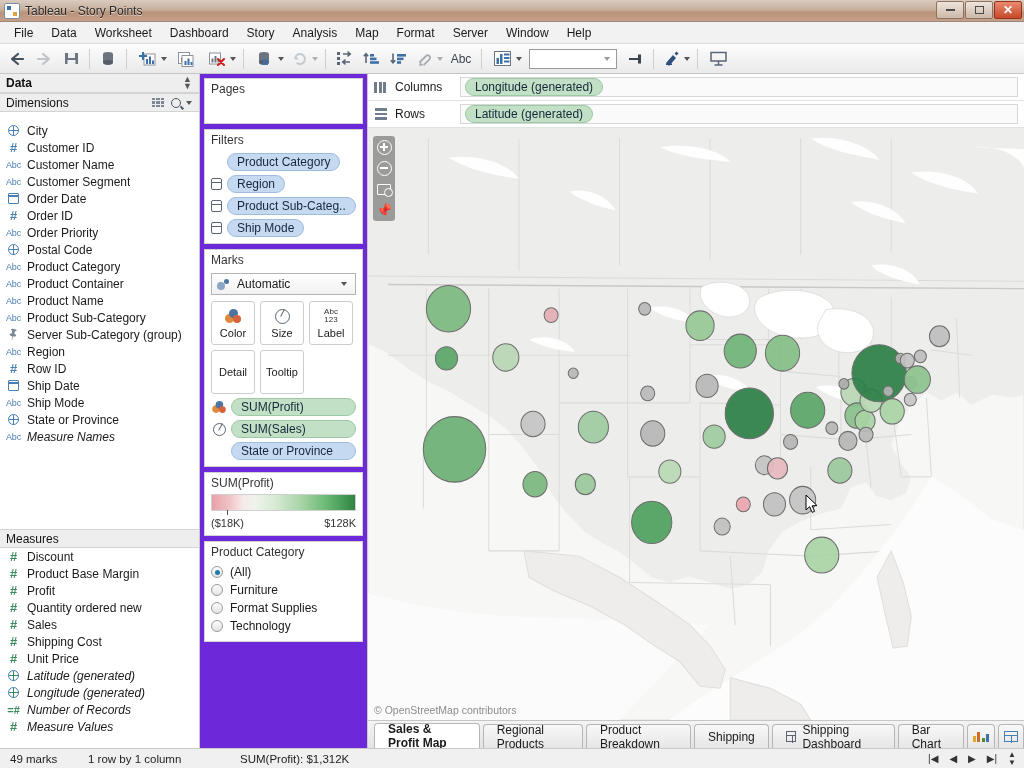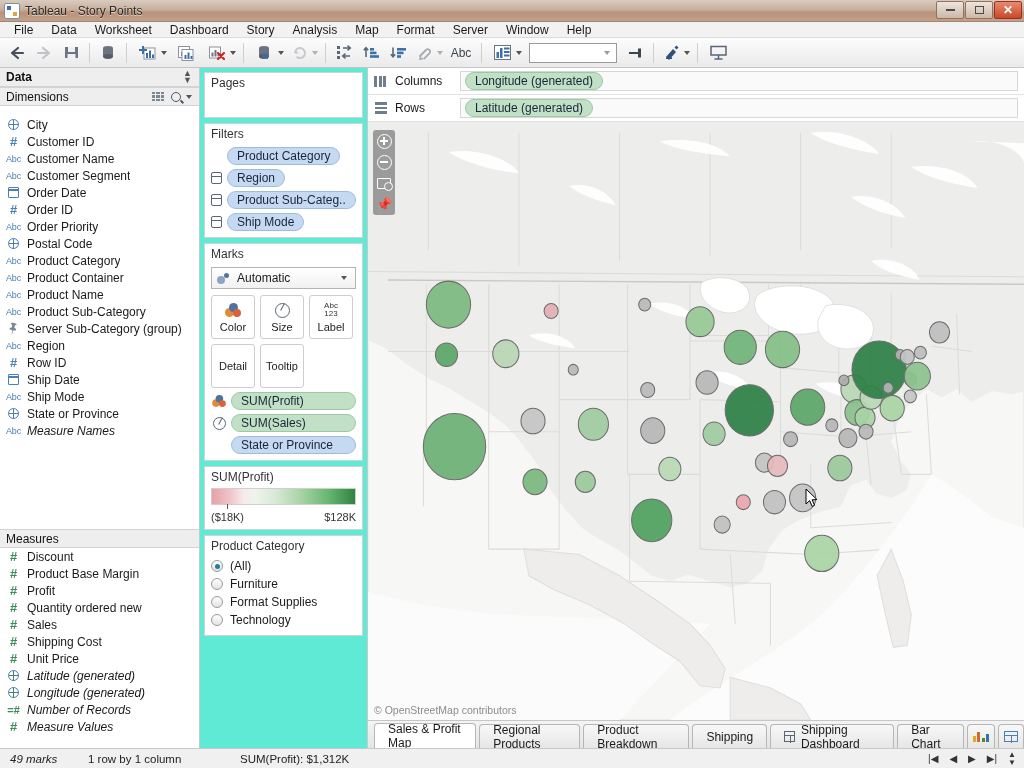--- a/index.html
+++ b/index.html
@@ -45,21 +45,21 @@
     display: flex; align-items: center; justify-content: center;
     font-size: 11px; color: #3a3a3a; border-radius: 2px;
   }
   .win-btn.close { background: linear-gradient(180deg,#e98a6e,#c9482a); color:#fff; border-color:#94331d; }
   .win-btn .glyph-min { width: 9px; height: 2px; background: #4a4a4a; }
   .win-btn .glyph-max { width: 9px; height: 8px; border: 1.5px solid #4a4a4a; }
   .win-btn.close .glyph-x { font-size: 12px; font-weight: bold; line-height: 1; }
 
   
   .menubar {
-    height: 16px; background: #f2f2f2; border-bottom: 1px solid #dcdcdc;
+    height: 22px; background: #f2f2f2; border-bottom: 1px solid #dcdcdc;
     display: flex; align-items: center; padding-left: 6px; gap: 2px;
   }
   .menubar .mi { padding: 2px 8px; font-size: 12px; color: #1a1a1a; cursor: default; }
 
   
   .toolbar {
     height: 30px; background: linear-gradient(180deg,#fdfdfd,#eaeaea);
     border-bottom: 1px solid #c6c6c6;
     display: flex; align-items: center; padding: 0 4px; gap: 1px;
     position: relative;
@@ -133,21 +133,21 @@
   .globe { width: 11px; height: 11px; border-radius: 50%; border: 1.2px solid #4a7fb5; position: relative; }
   .globe::before { content:""; position:absolute; left:-0.2px; top:4px; width:10.4px; height:1px; background: currentColor; }
   .globe::after { content:""; position:absolute; left:4.3px; top:-0.2px; width:1px; height:10.4px; background: currentColor;}
   .globe.b { color:#4a7fb5; } .globe.g { color:#3d8a5f; }
   .cal { width:11px;height:11px;border:1.2px solid #4a7fb5;border-radius:1px; position:relative;}
   .cal::before{content:"";position:absolute;left:-1px;top:1px;width:11px;height:1.5px;background:#4a7fb5;}
   .clip { color:#7a8694; font-size: 12px; transform: rotate(-35deg); }
   .measures-head { margin-top: auto; }
 
   
-  .shelfpane { width: 168px; border-right: 1px solid #c9c9c9; background: #5eead4; display: flex; flex-direction: column; padding: 4px; gap: 5px; }
+  .shelfpane { width: 168px; border-right: 1px solid #c9c9c9; background: #6d28d9; display: flex; flex-direction: column; padding: 4px; gap: 5px; }
   .card { background: #fff; border: 1px solid #d2d2d2; }
   .card-title { font-size: 12px; padding: 3px 6px 2px; color: #333; }
   .card-body { padding: 4px 6px 6px; }
   .pill {
     height: 18px; border-radius: 9px; display: flex; align-items: center; padding: 0 9px;
     font-size: 12px; color: #17273a; white-space: nowrap; overflow: hidden;
   }
   .pill.blue { background: #c5d9f1; border: 1px solid #9dbce0; }
   .pill.green { background: #c2e0c6; border: 1px solid #9cc9a4; }
   .filter-row { display: flex; align-items: center; gap: 5px; margin-bottom: 4px; }
@@ -234,38 +234,38 @@
   
   .tabbar {
     height: 28px; background: linear-gradient(180deg,#f4f4f4,#e4e4e4);
     border-top: 1px solid #c6c6c6; display: flex; align-items: flex-end; padding-left: 6px; gap: 3px;
   }
   .tab {
     height: 24px; background: linear-gradient(180deg,#f8f8f8,#e6e6e6);
     border: 1px solid #b6b6b6; border-bottom: none; border-radius: 4px 4px 0 0;
     display: flex; align-items: center; gap: 6px; padding: 0 13px; font-size: 12px; color: #1a1a1a;
   }
-  .tab.active { background: #ffffff; font-weight: normal; height: 25px; margin-top: 31px; }
+  .tab.active { background: #ffffff; font-weight: bold; height: 25px; margin-top: 31px; }
   .tab.icononly { padding: 0 5px; }
   .tab-ic-dash { width: 14px; height: 11px; border: 1.3px solid #5a6675; position: relative; }
   .tab-ic-dash::before { content:""; position:absolute; left:0; top:3px; width:100%; height:1.3px; background:#5a6675;}
   .tab-ic-dash::after { content:""; position:absolute; left:5px; top:3px; width:1.3px; height:8px; background:#5a6675;}
   .minibars { display:flex; align-items:flex-end; gap:1.5px; height:11px;}
   .minibars i { width:3px; display:block; }
   .newdash { width:14px;height:11px;border:1.3px solid #4a7fb5; position:relative;}
   .newdash::before{content:"";position:absolute;left:0;top:3px;width:100%;height:1.3px;background:#4a7fb5;}
   .newdash::after{content:"";position:absolute;left:6px;top:3px;width:1.3px;height:8px;background:#4a7fb5;}
 
   
   .statusbar {
     height: 20px; background: #f0f0f0; border-top: 1px solid #c9c9c9;
     display: flex; align-items: center; font-size: 11.5px; color: #222; position: relative;
   }
   .statusbar .sb { padding: 0 10px; }
-  .statusbar .sb.b1 { width: 78px; font-style: italic; }
+  .statusbar .sb.b1 { width: 78px; }
   .statusbar .sb.b2 { width: 152px; }
   .nav-btns { position: absolute; right: 8px; display: flex; align-items: center; gap: 11px; color: #333; font-size: 10px; }
   .nav-btns span { line-height: 10px; }
 </style>
 </head>
 <body>
 
 <div id="app">
 
   <div class="titlebar">

